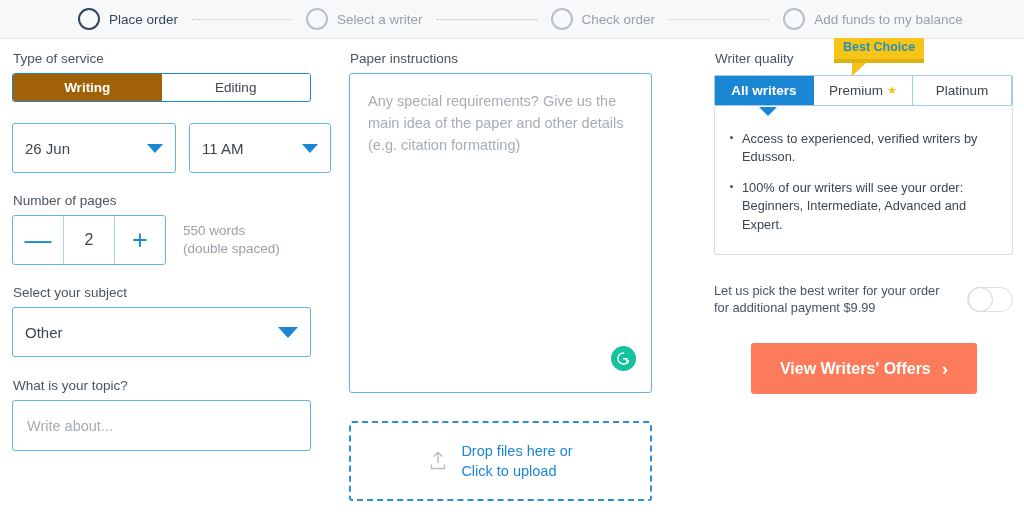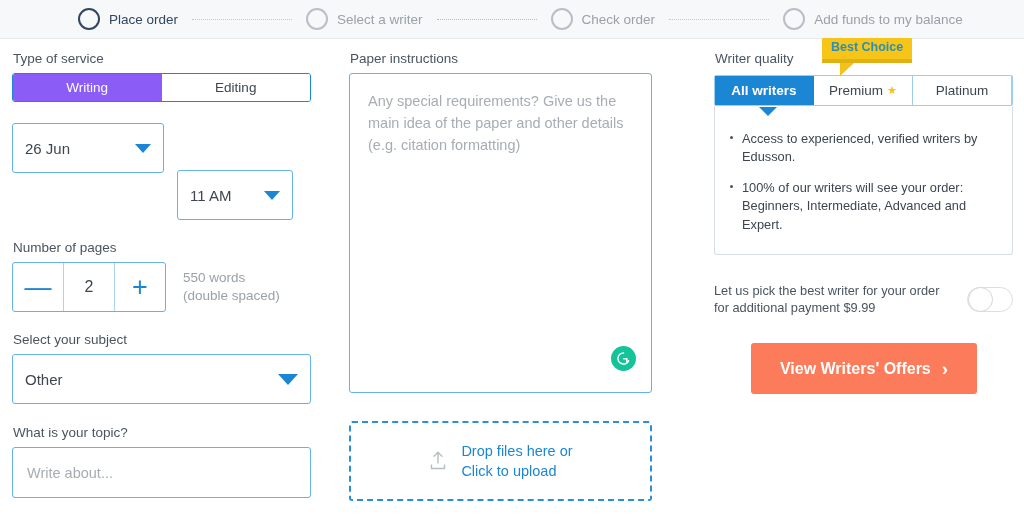--- a/index.html
+++ b/index.html
@@ -72,41 +72,41 @@
   }
   .segmented .seg {
     flex: 1;
     display: flex; align-items: center; justify-content: center;
     font-size: 13.5px;
     background: #ffffff;
     color: #3d4650;
     cursor: pointer;
   }
   .segmented .seg.on {
-    background: #8b5cf6;
+    background: #a16207;
     color: #ffffff;
-    font-weight: normal;
+    font-weight: bold;
   }
 
   
   .select-row { display: flex; gap: 13px; margin-bottom: 20px; }
   .select {
     position: relative;
     height: 50px;
     border: 1px solid #63b2e8;
     border-radius: 3px;
     background: #fff;
     display: flex; align-items: center;
     padding: 0 12px;
     font-size: 15px;
     color: #3d4650;
     cursor: pointer;
   }
-  .select.deadline-date { width: 152px; }
-  .select.deadline-time { width: 116px; margin-top: 47px; }
+  .select.deadline-date { width: 164px; }
+  .select.deadline-time { width: 142px; }
   .select.subject { width: 299px; }
   .caret {
     position: absolute; right: 12px; top: 50%;
     width: 0; height: 0;
     border-left: 8px solid transparent;
     border-right: 8px solid transparent;
     border-top: 9px solid #1b86d4;
     transform: translateY(-45%);
   }
   .select.subject .caret {
@@ -199,21 +199,21 @@
     font-size: 14.5px;
     color: #1b86d4;
     line-height: 1.38;
     text-align: left;
   }
 
   
   .wq-header { position: relative; }
   .best-choice {
     position: absolute;
-    left: 108px;
+    left: 120px;
     top: -13px;
     z-index: 5;
   }
   .bc-body {
     background: #f7c518;
     color: #2b8fb5;
     font-weight: bold;
     font-size: 12.5px;
     padding: 3px 9px 4px 9px;
     line-height: 1.1;

